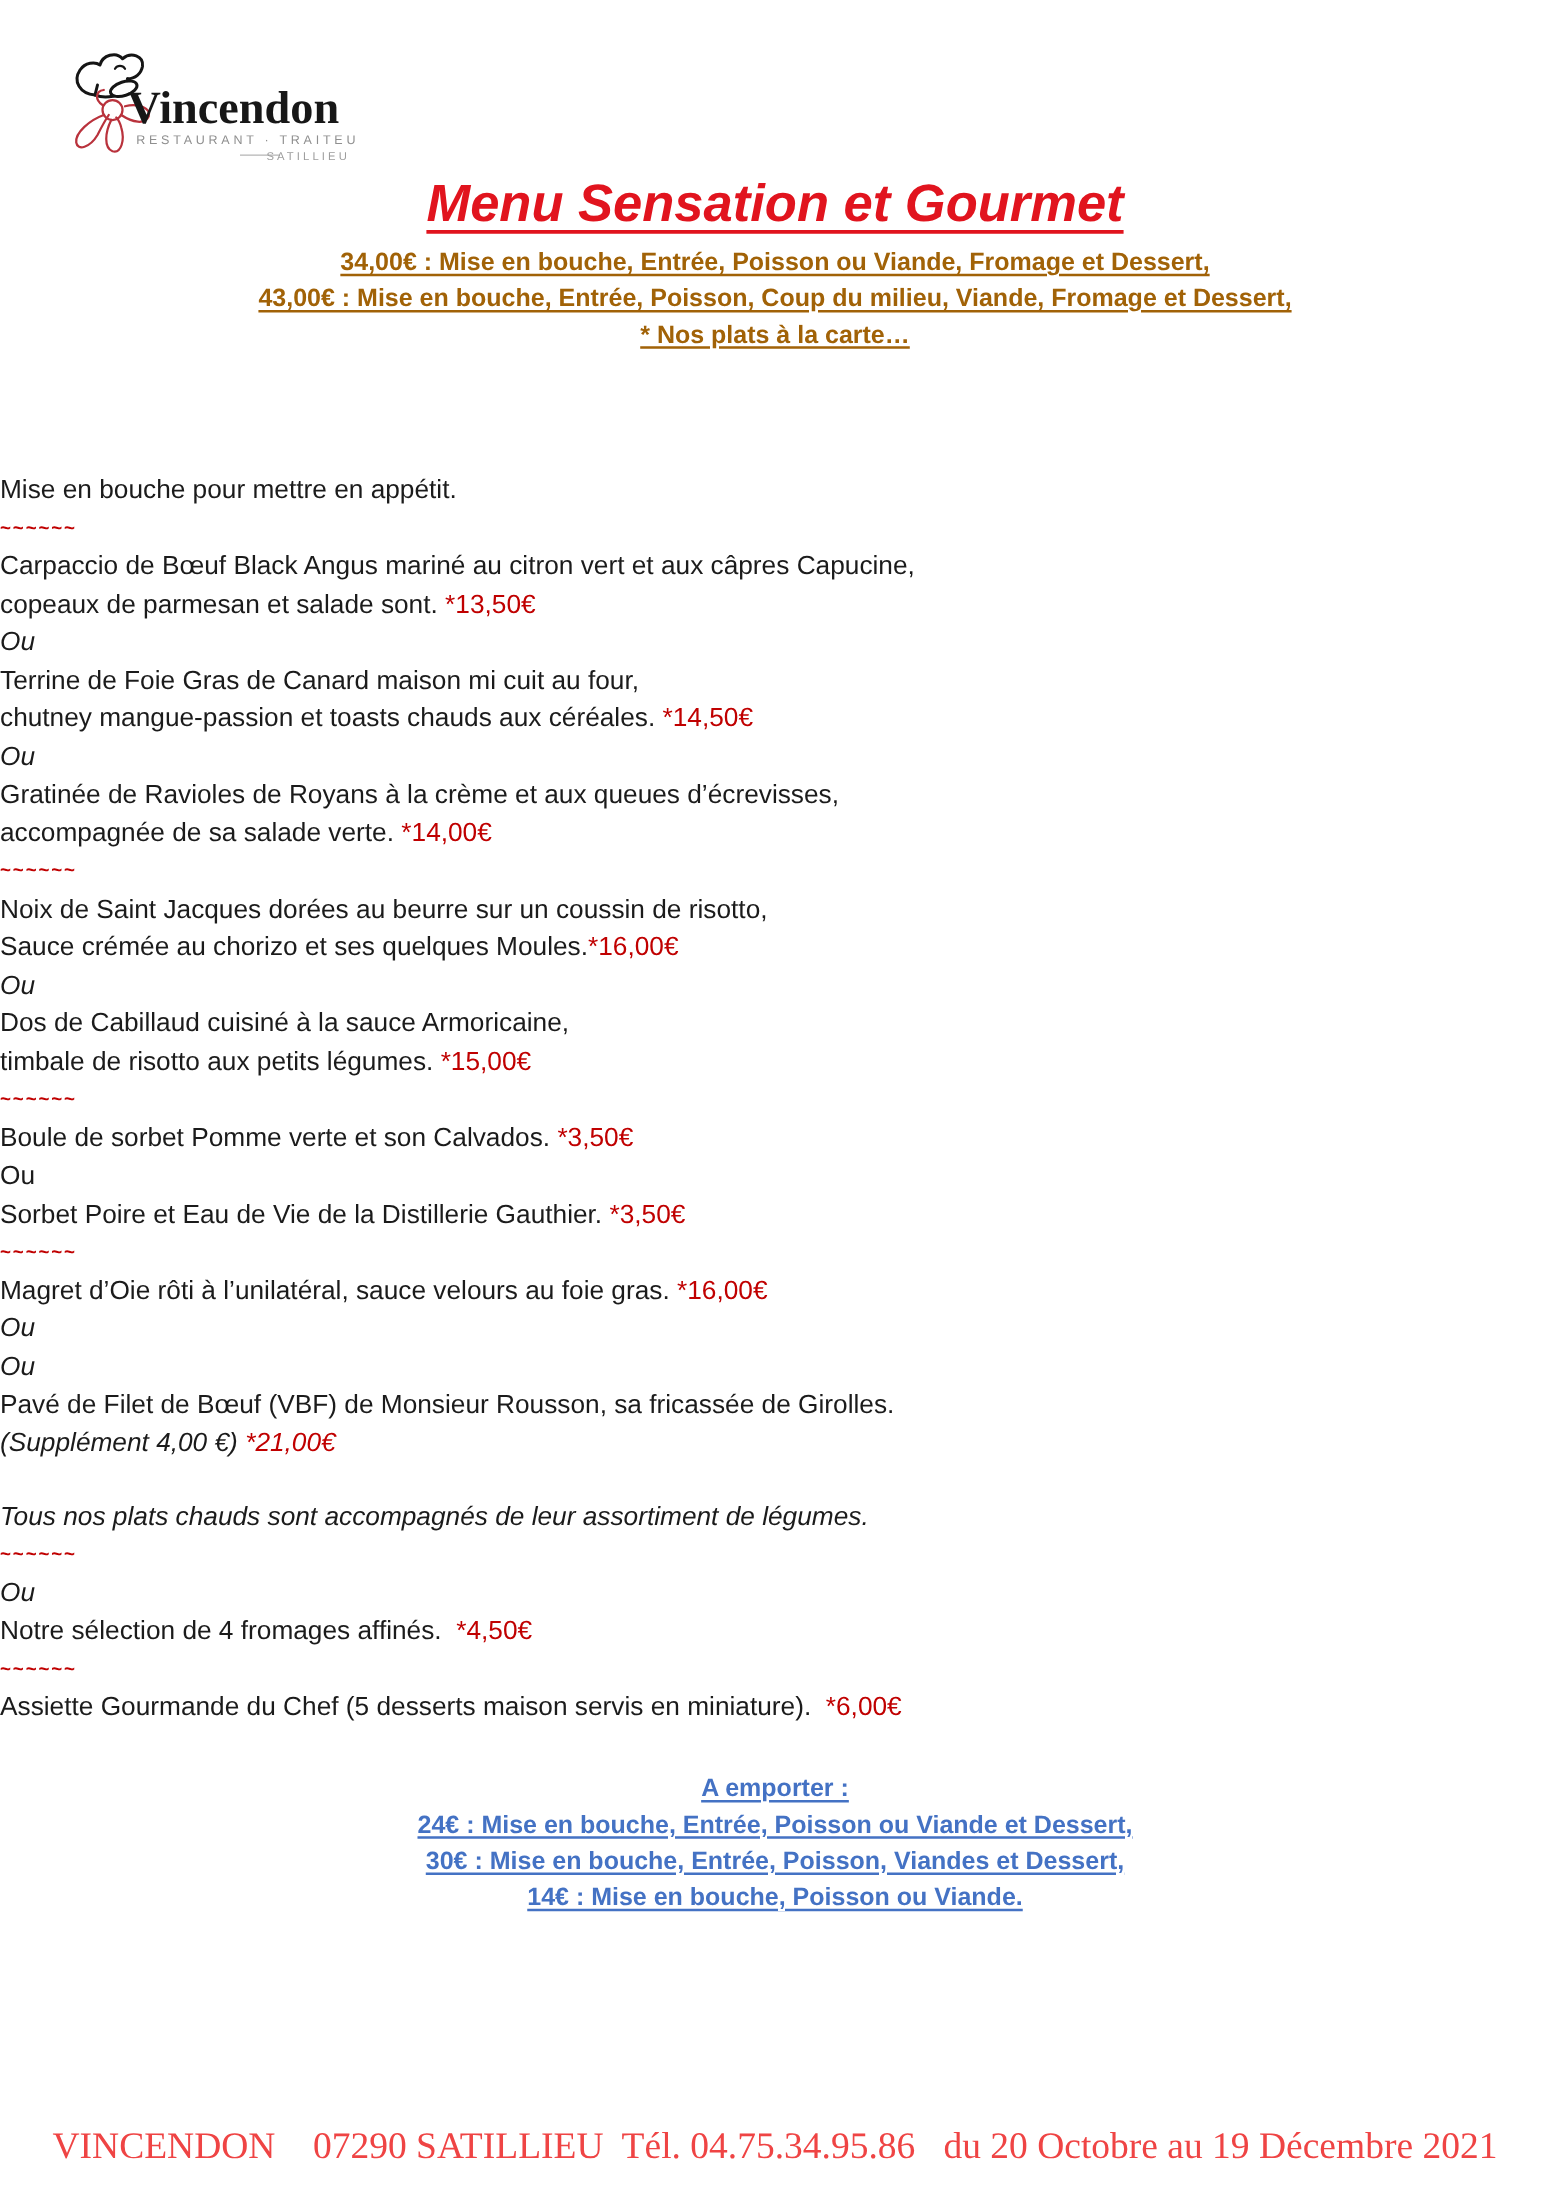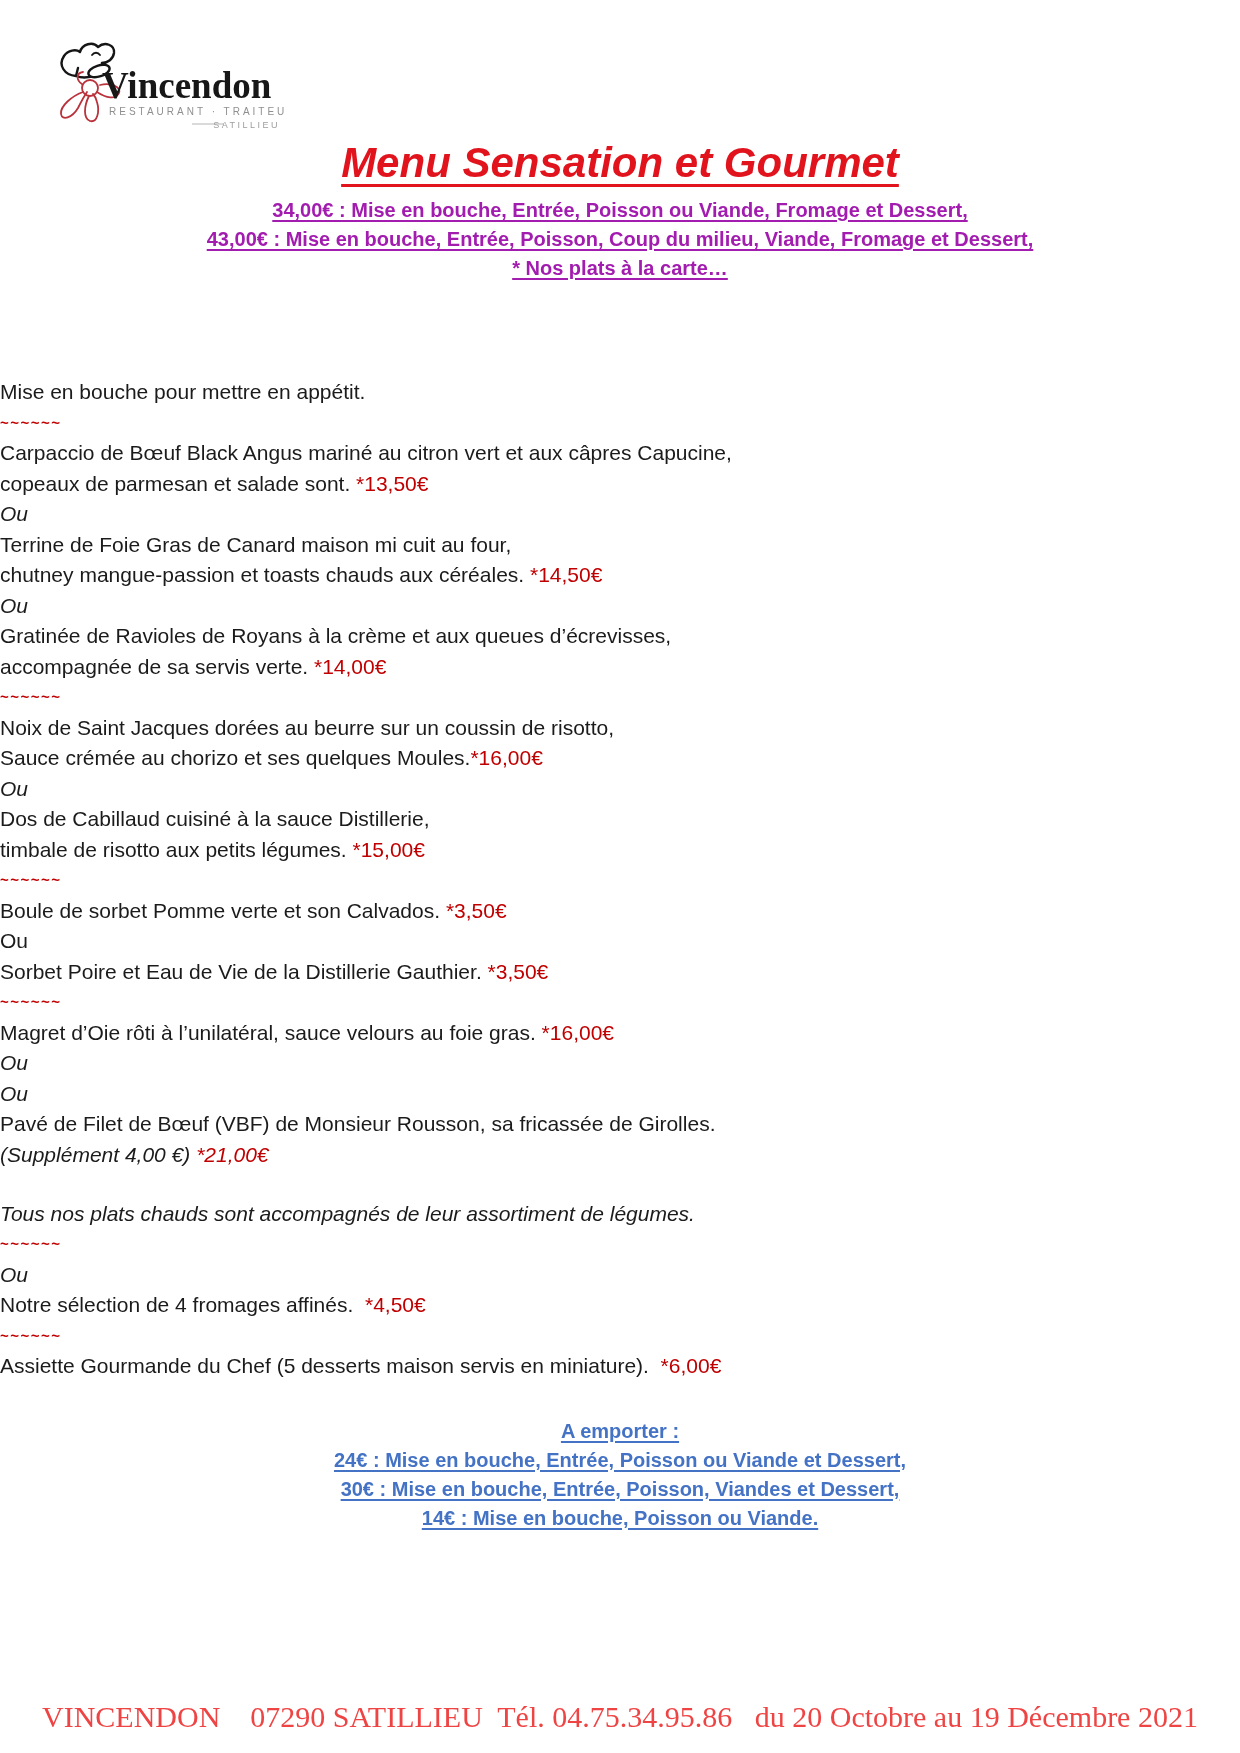--- a/index.html
+++ b/index.html
@@ -3,21 +3,21 @@
 <meta charset="utf-8">
 <style>
   html,body{margin:0;padding:0;background:#ffffff;}
   .page{position:relative;width:1240px;height:1753px;background:#fff;overflow:hidden;
         font-family:"Liberation Sans",sans-serif;}
   .logo{position:absolute;top:40px;left:52px;}
   .header{padding-top:140px;text-align:center;}
   .title{display:inline-block;font-size:42px;line-height:46px;font-weight:700;font-style:italic;
          color:#E1141E;text-decoration:underline;text-decoration-thickness:2.5px;text-underline-offset:7px;}
   .subtitles{margin-top:10px;}
-  .subtitle{font-size:20px;line-height:29px;font-weight:700;color:#a21caf;}
+  .subtitle{font-size:20px;line-height:29px;font-weight:700;color:#a16207;}
   .subtitle span{text-decoration:underline;text-decoration-thickness:1.5px;text-underline-offset:3px;}
   .menu{margin-top:94px;text-align:left;color:#1b1b1b;}
   .line{font-size:21px;line-height:30.5px;}
   .it{font-style:italic;}
   .price{color:#C00000;white-space:pre;}
   .sep{font-size:15px;line-height:30.5px;font-weight:700;color:#C00000;letter-spacing:1.5px;}
   .blank{height:28.5px;}
   .takeaway{margin-top:35px;text-align:center;}
   .t-line{font-size:20px;line-height:29px;font-weight:700;color:#4472C4;}
   .t-line span{text-decoration:underline;text-decoration-thickness:1.5px;text-underline-offset:3px;}
@@ -63,26 +63,26 @@
   <div class="menu">
       <div class="line"><span>Mise en bouche pour mettre en appétit.</span></div>
       <div class="sep">~~~~~~</div>
       <div class="line"><span>Carpaccio de Bœuf Black Angus mariné au citron vert et aux câpres Capucine,</span></div>
       <div class="line"><span>copeaux de parmesan et salade sont.</span><span class="price"> *13,50€</span></div>
       <div class="line it"><span>Ou</span></div>
       <div class="line"><span>Terrine de Foie Gras de Canard maison mi cuit au four,</span></div>
       <div class="line"><span>chutney mangue-passion et toasts chauds aux céréales.</span><span class="price"> *14,50€</span></div>
       <div class="line it"><span>Ou</span></div>
       <div class="line"><span>Gratinée de Ravioles de Royans à la crème et aux queues d’écrevisses,</span></div>
-      <div class="line"><span>accompagnée de sa servis verte.</span><span class="price"> *14,00€</span></div>
+      <div class="line"><span>accompagnée de sa salade verte.</span><span class="price"> *14,00€</span></div>
       <div class="sep">~~~~~~</div>
       <div class="line"><span>Noix de Saint Jacques dorées au beurre sur un coussin de risotto,</span></div>
       <div class="line"><span>Sauce crémée au chorizo et ses quelques Moules.</span><span class="price">*16,00€</span></div>
       <div class="line it"><span>Ou</span></div>
-      <div class="line"><span>Dos de Cabillaud cuisiné à la sauce Distillerie,</span></div>
+      <div class="line"><span>Dos de Cabillaud cuisiné à la sauce Armoricaine,</span></div>
       <div class="line"><span>timbale de risotto aux petits légumes.</span><span class="price"> *15,00€</span></div>
       <div class="sep">~~~~~~</div>
       <div class="line"><span>Boule de sorbet Pomme verte et son Calvados.</span><span class="price"> *3,50€</span></div>
       <div class="line"><span>Ou</span></div>
       <div class="line"><span>Sorbet Poire et Eau de Vie de la Distillerie Gauthier.</span><span class="price"> *3,50€</span></div>
       <div class="sep">~~~~~~</div>
       <div class="line"><span>Magret d’Oie rôti à l’unilatéral, sauce velours au foie gras.</span><span class="price"> *16,00€</span></div>
       <div class="line it"><span>Ou</span></div>
       <div class="line it"><span>Ou</span></div>
       <div class="line"><span>Pavé de Filet de Bœuf (VBF) de Monsieur Rousson, sa fricassée de Girolles.</span></div>

